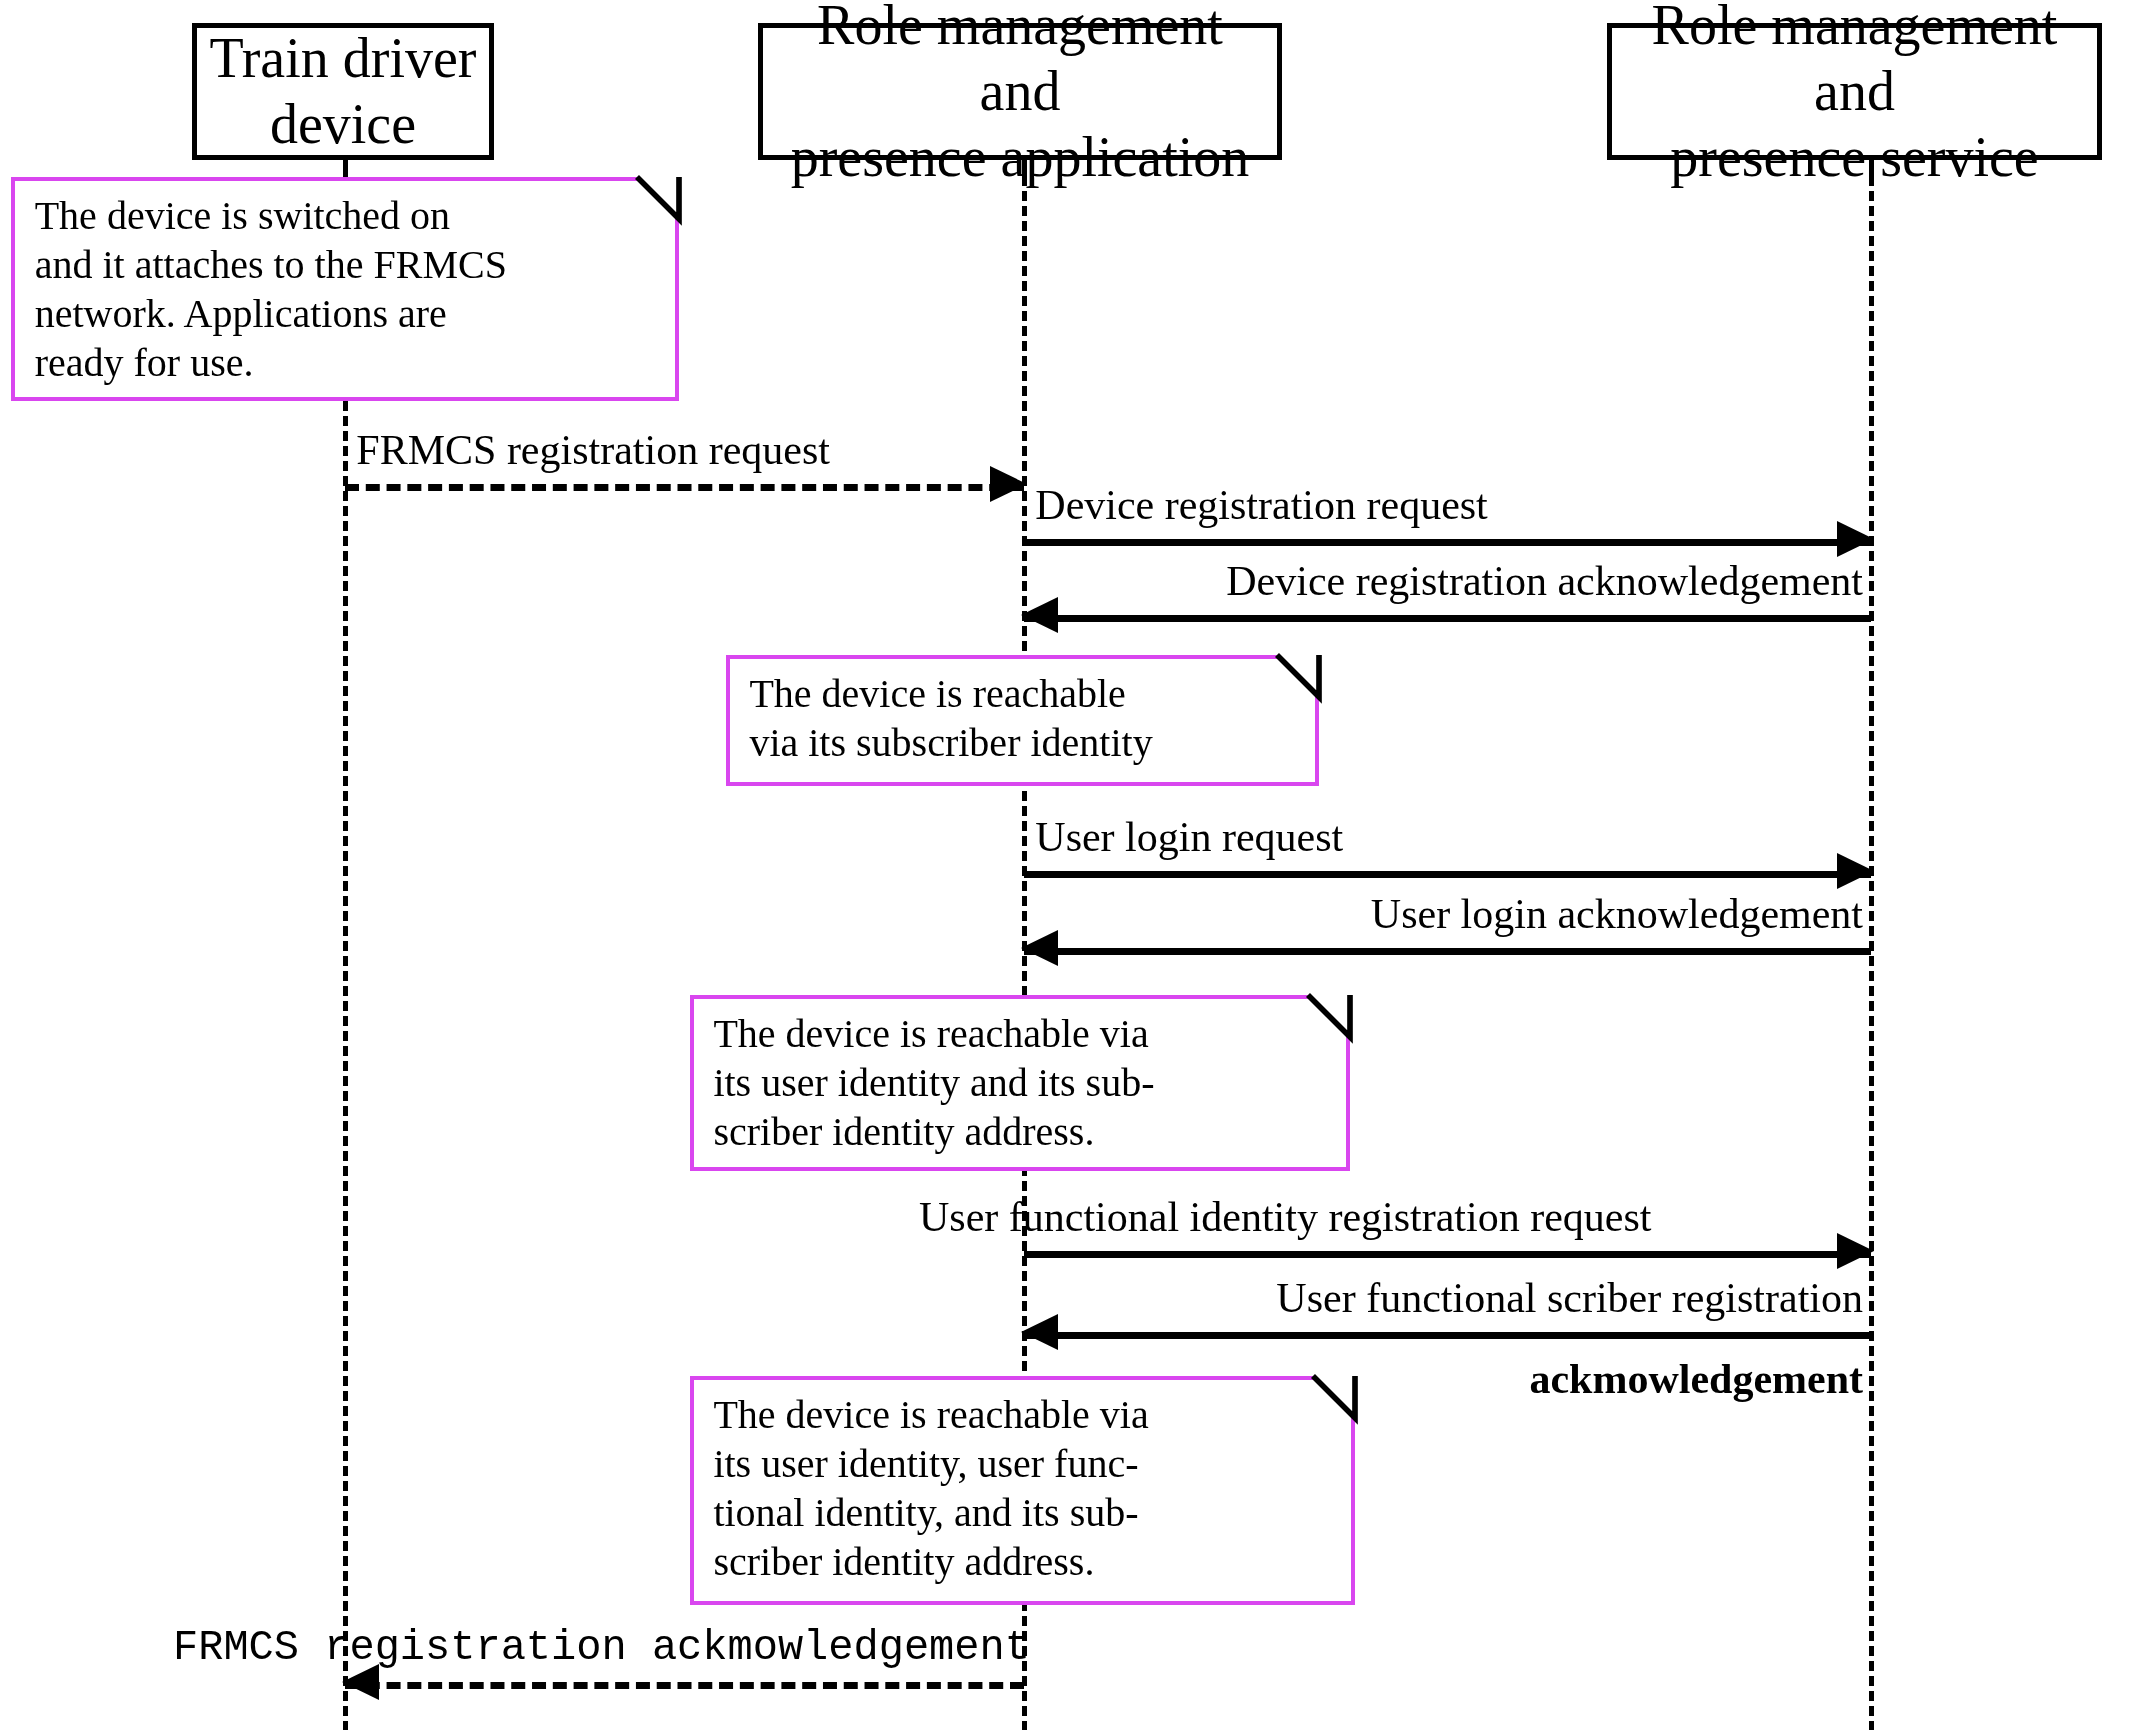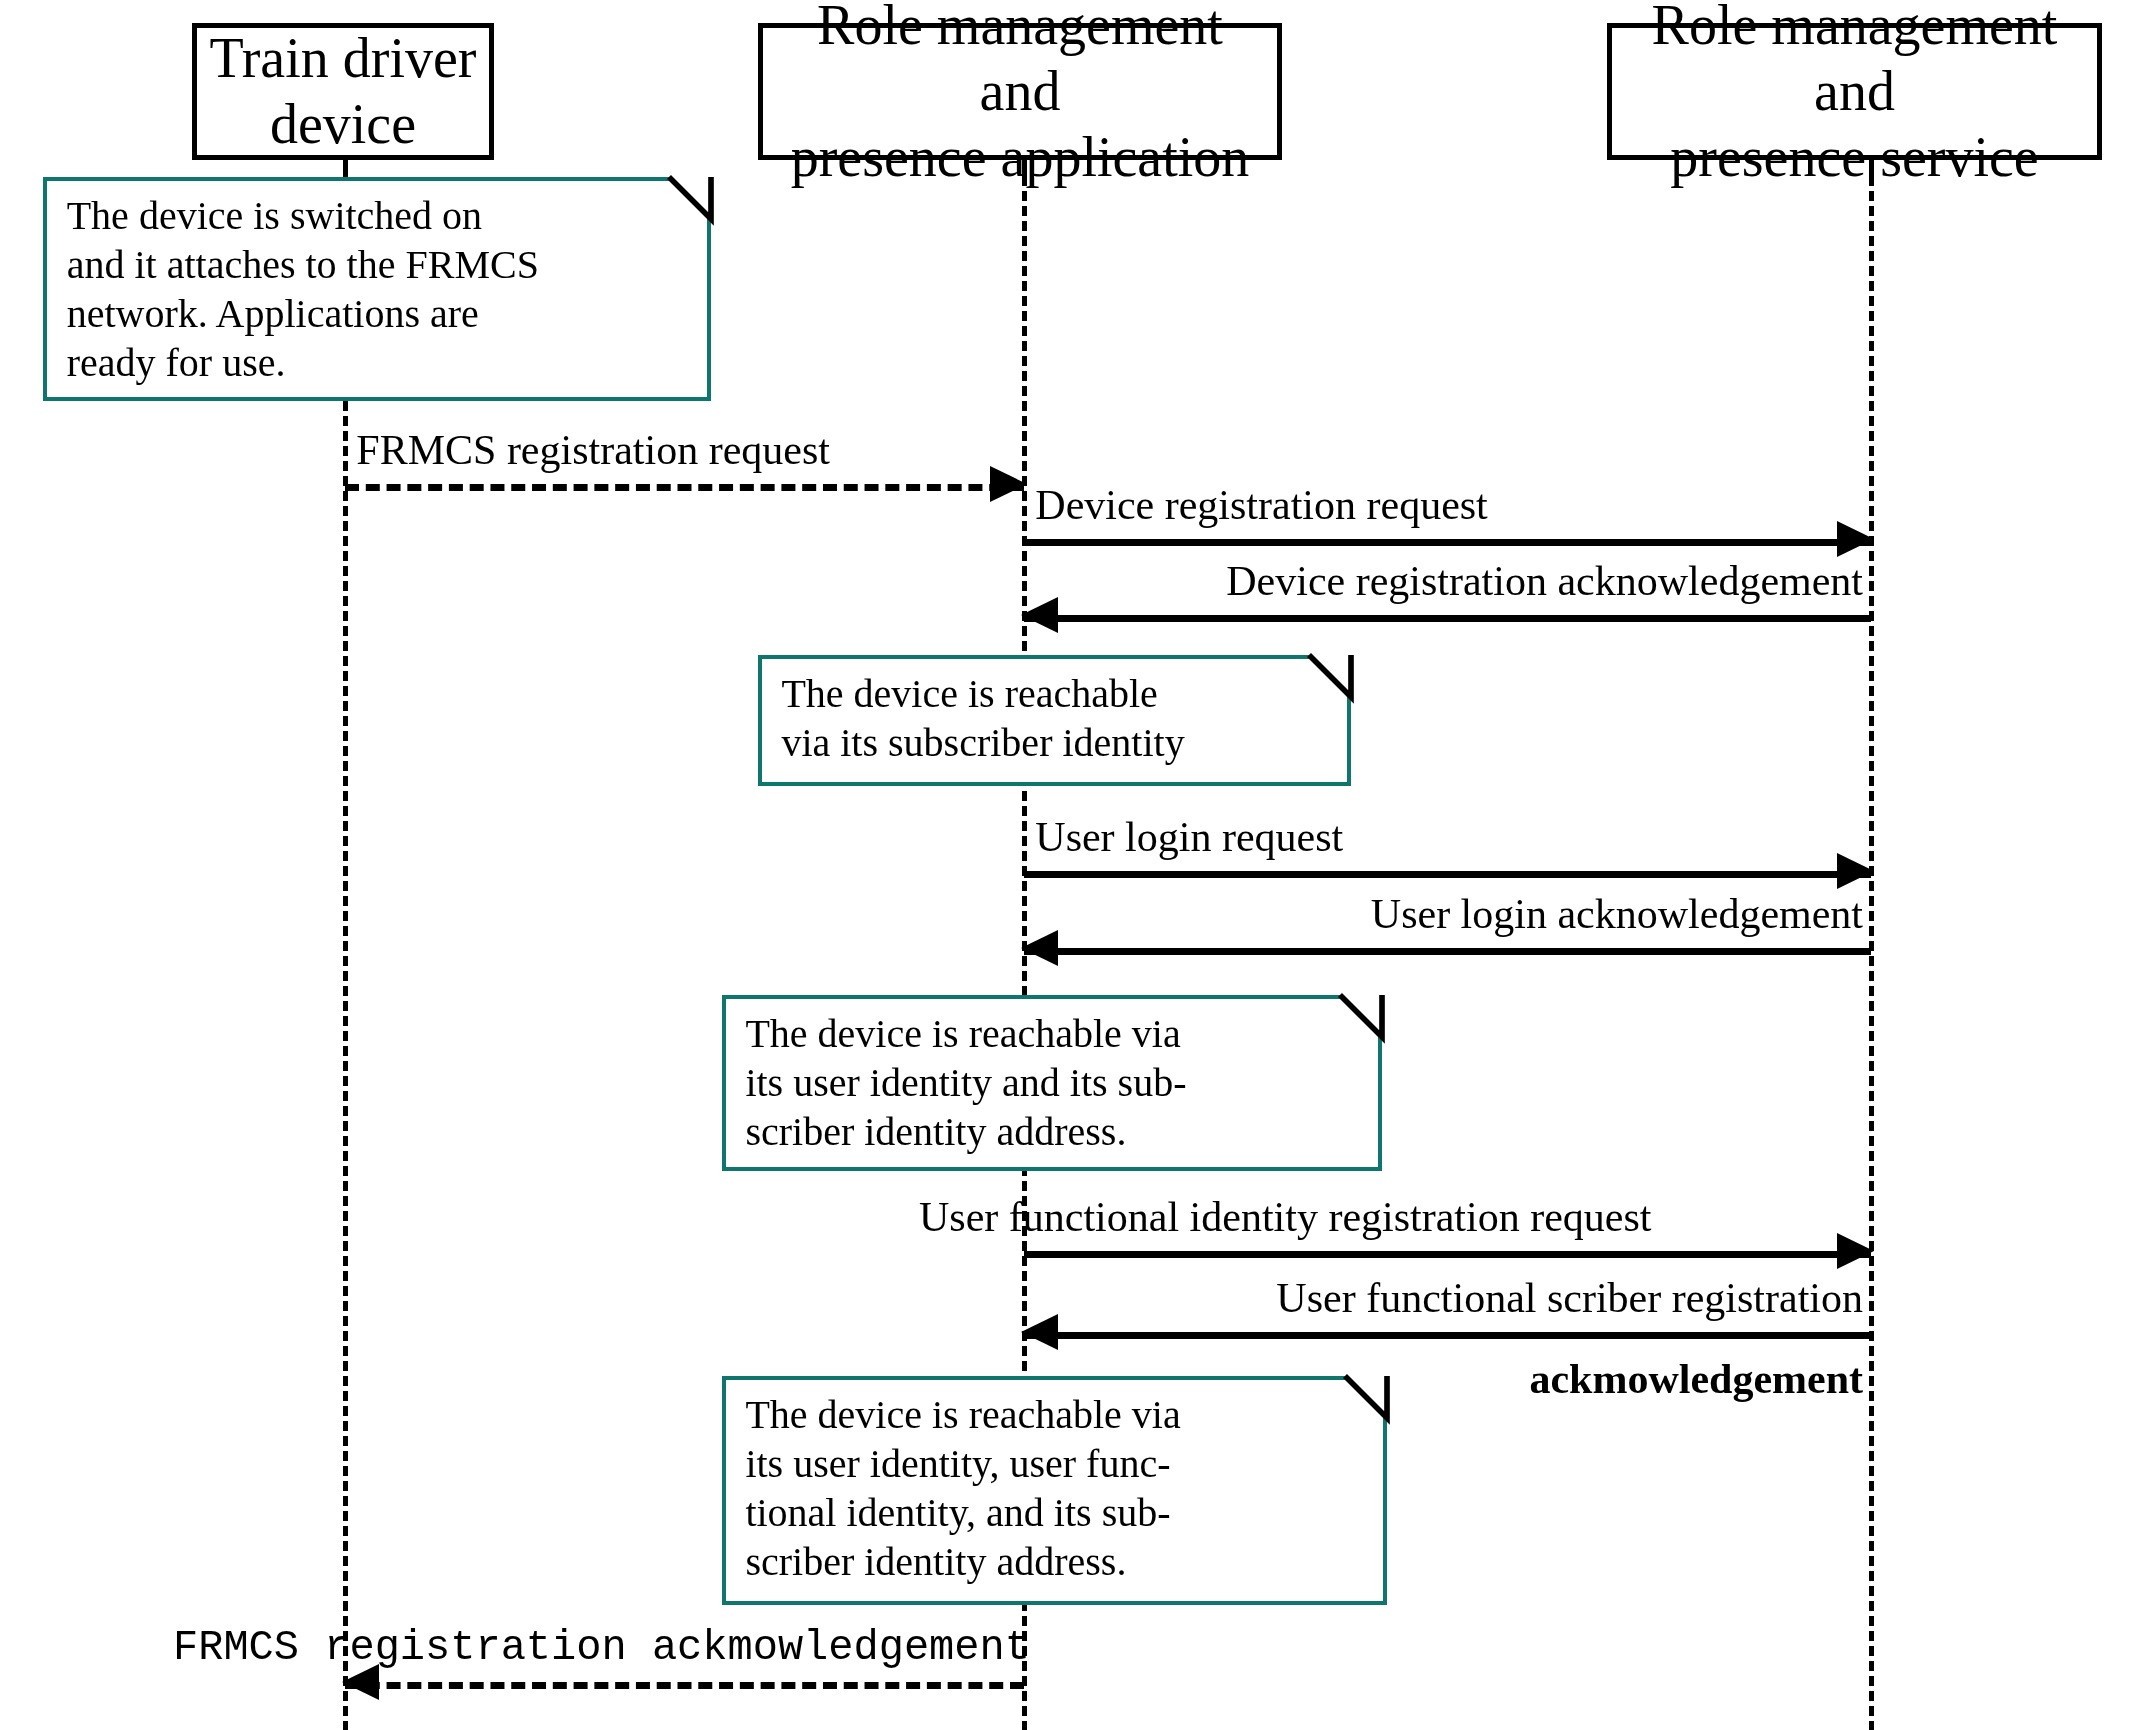--- a/index.html
+++ b/index.html
@@ -49,25 +49,24 @@
     position: absolute;
     width: 0;
     border-left: 5.6px solid #000;
   }
 
   
   .note {
     position: absolute;
     box-sizing: border-box;
     background: #ffffff;
-    border: 4px solid #0f766e;
+    border: 4px solid #d946ef;
     font-size: 40px;
     line-height: 1.22;
     padding: 11.3px 16px 8px 19.4px;
-    margin-left: 32px;
   }
   .note .note-text {
     display: block;
     white-space: pre-line;
   }
   .note .fold-mask {
     position: absolute;
     top: -4px;
     right: -4px;
     width: 42px;

